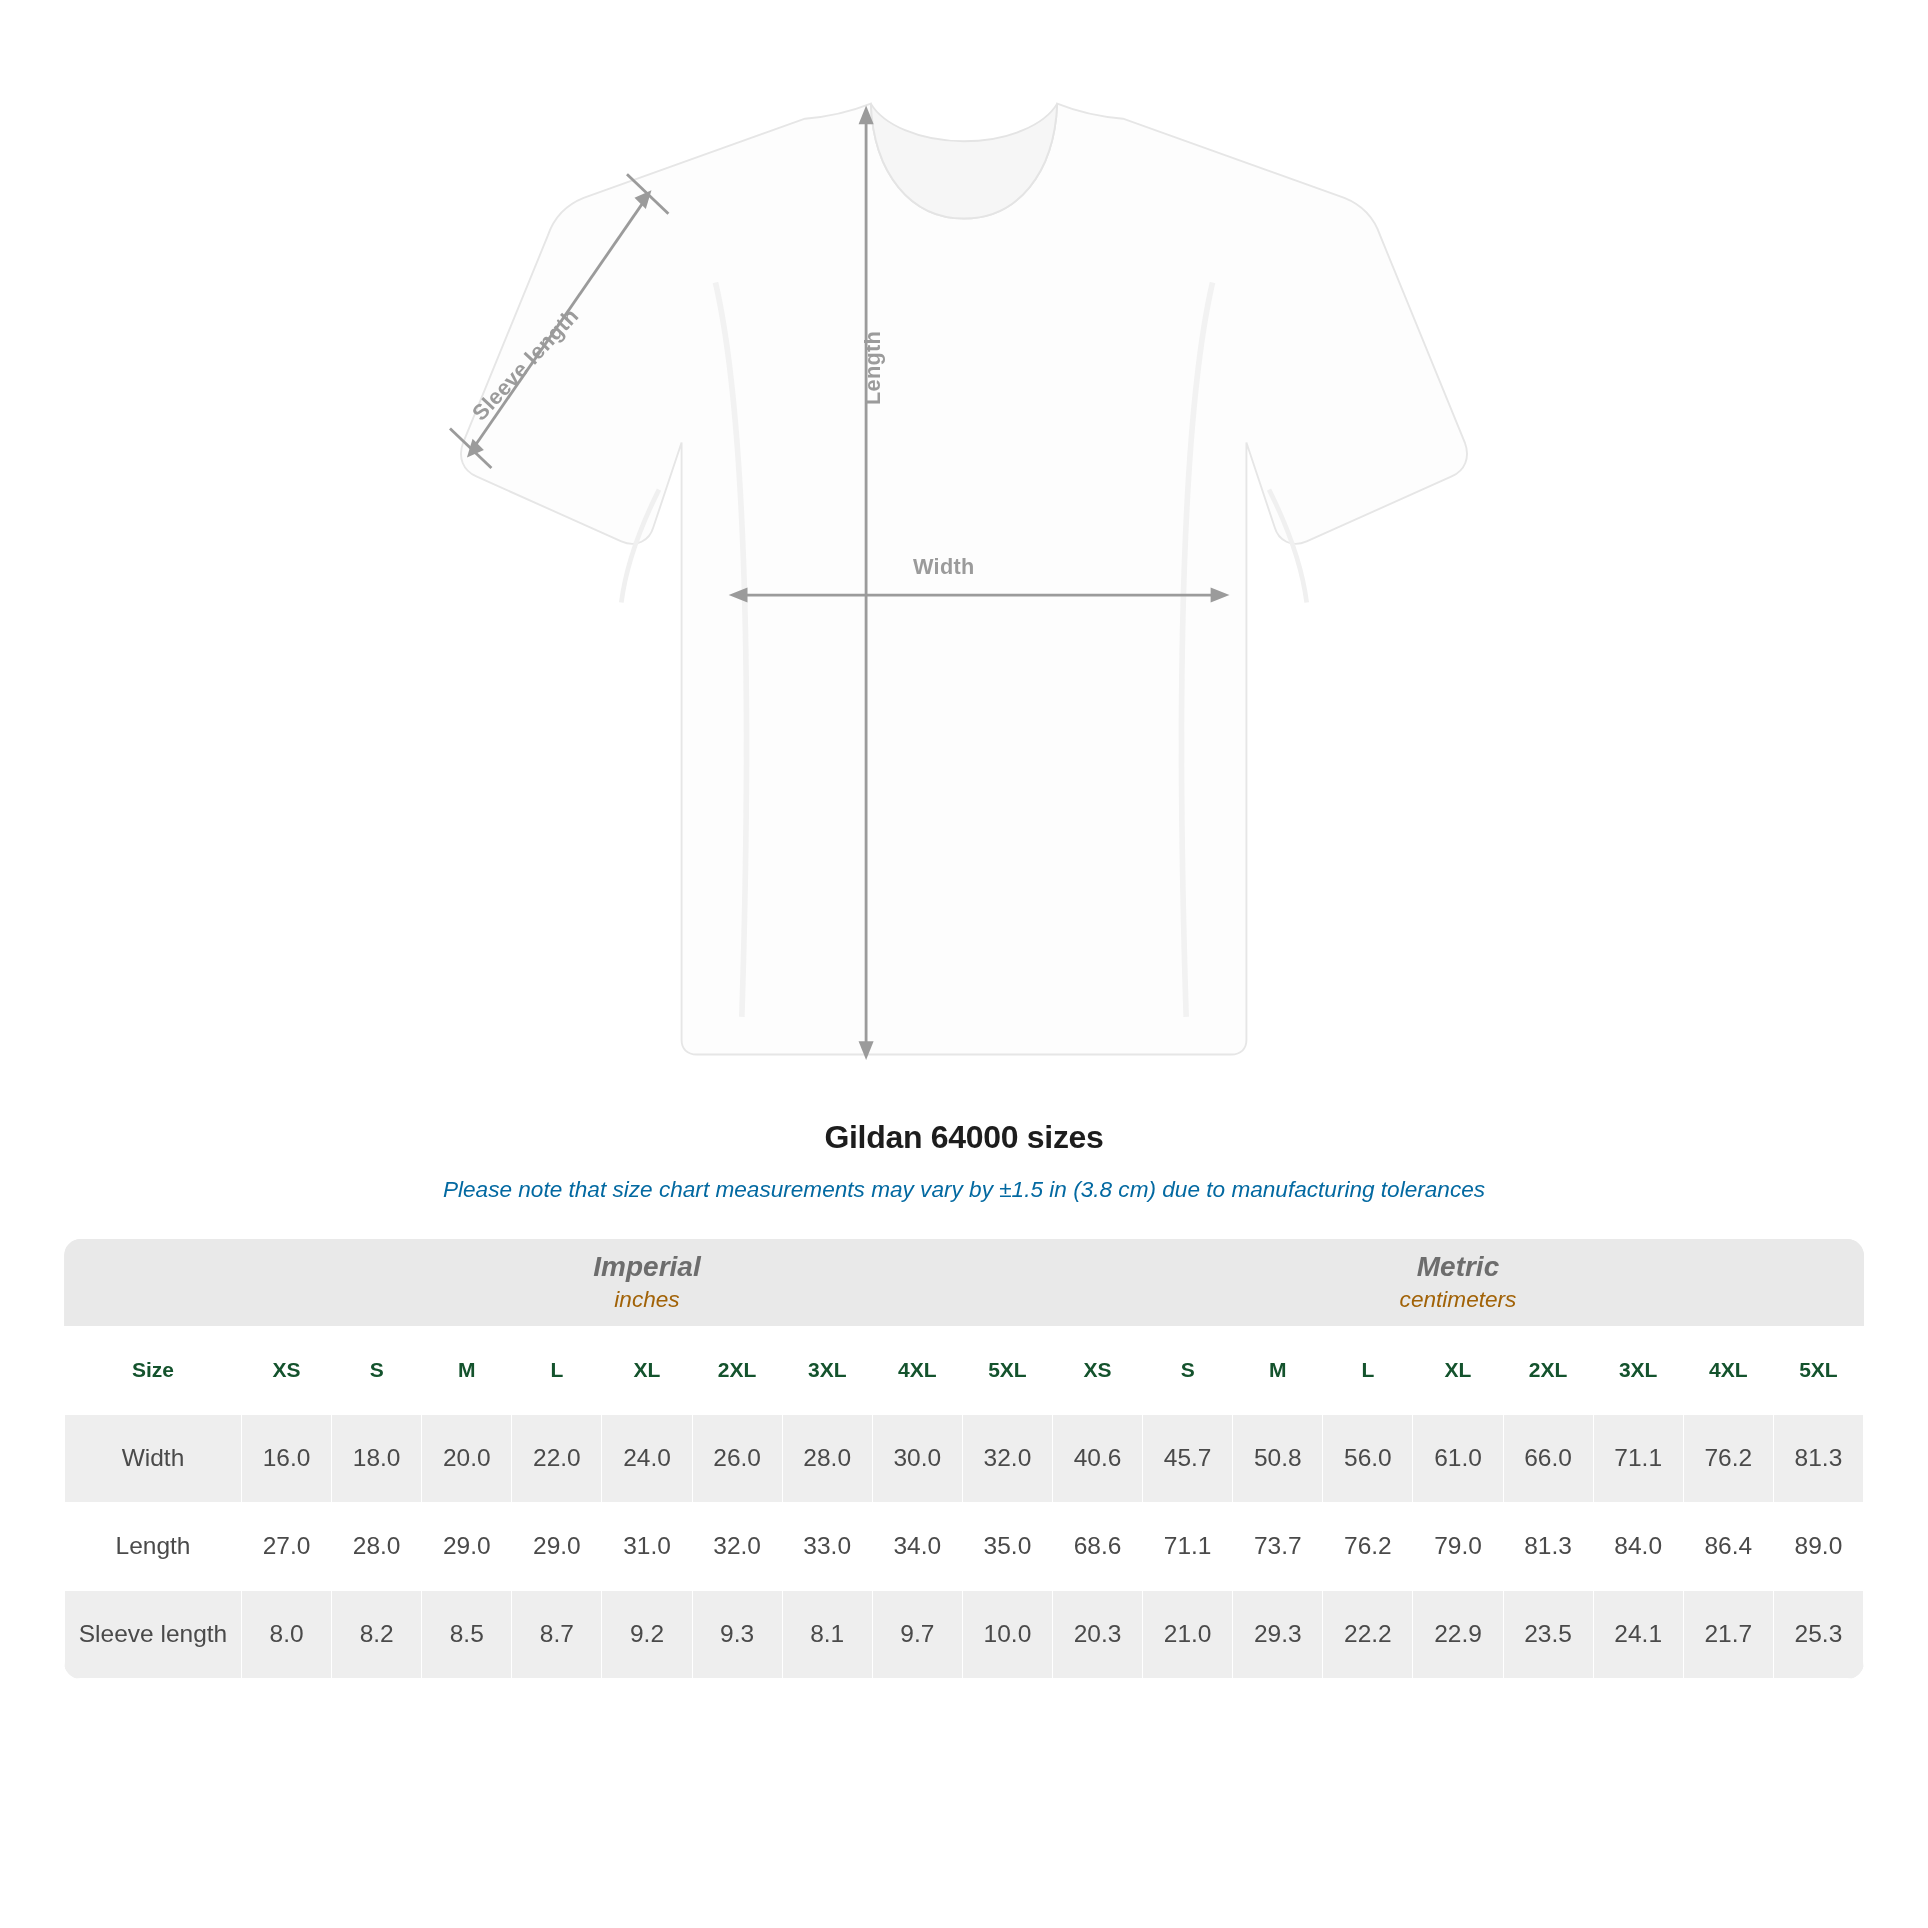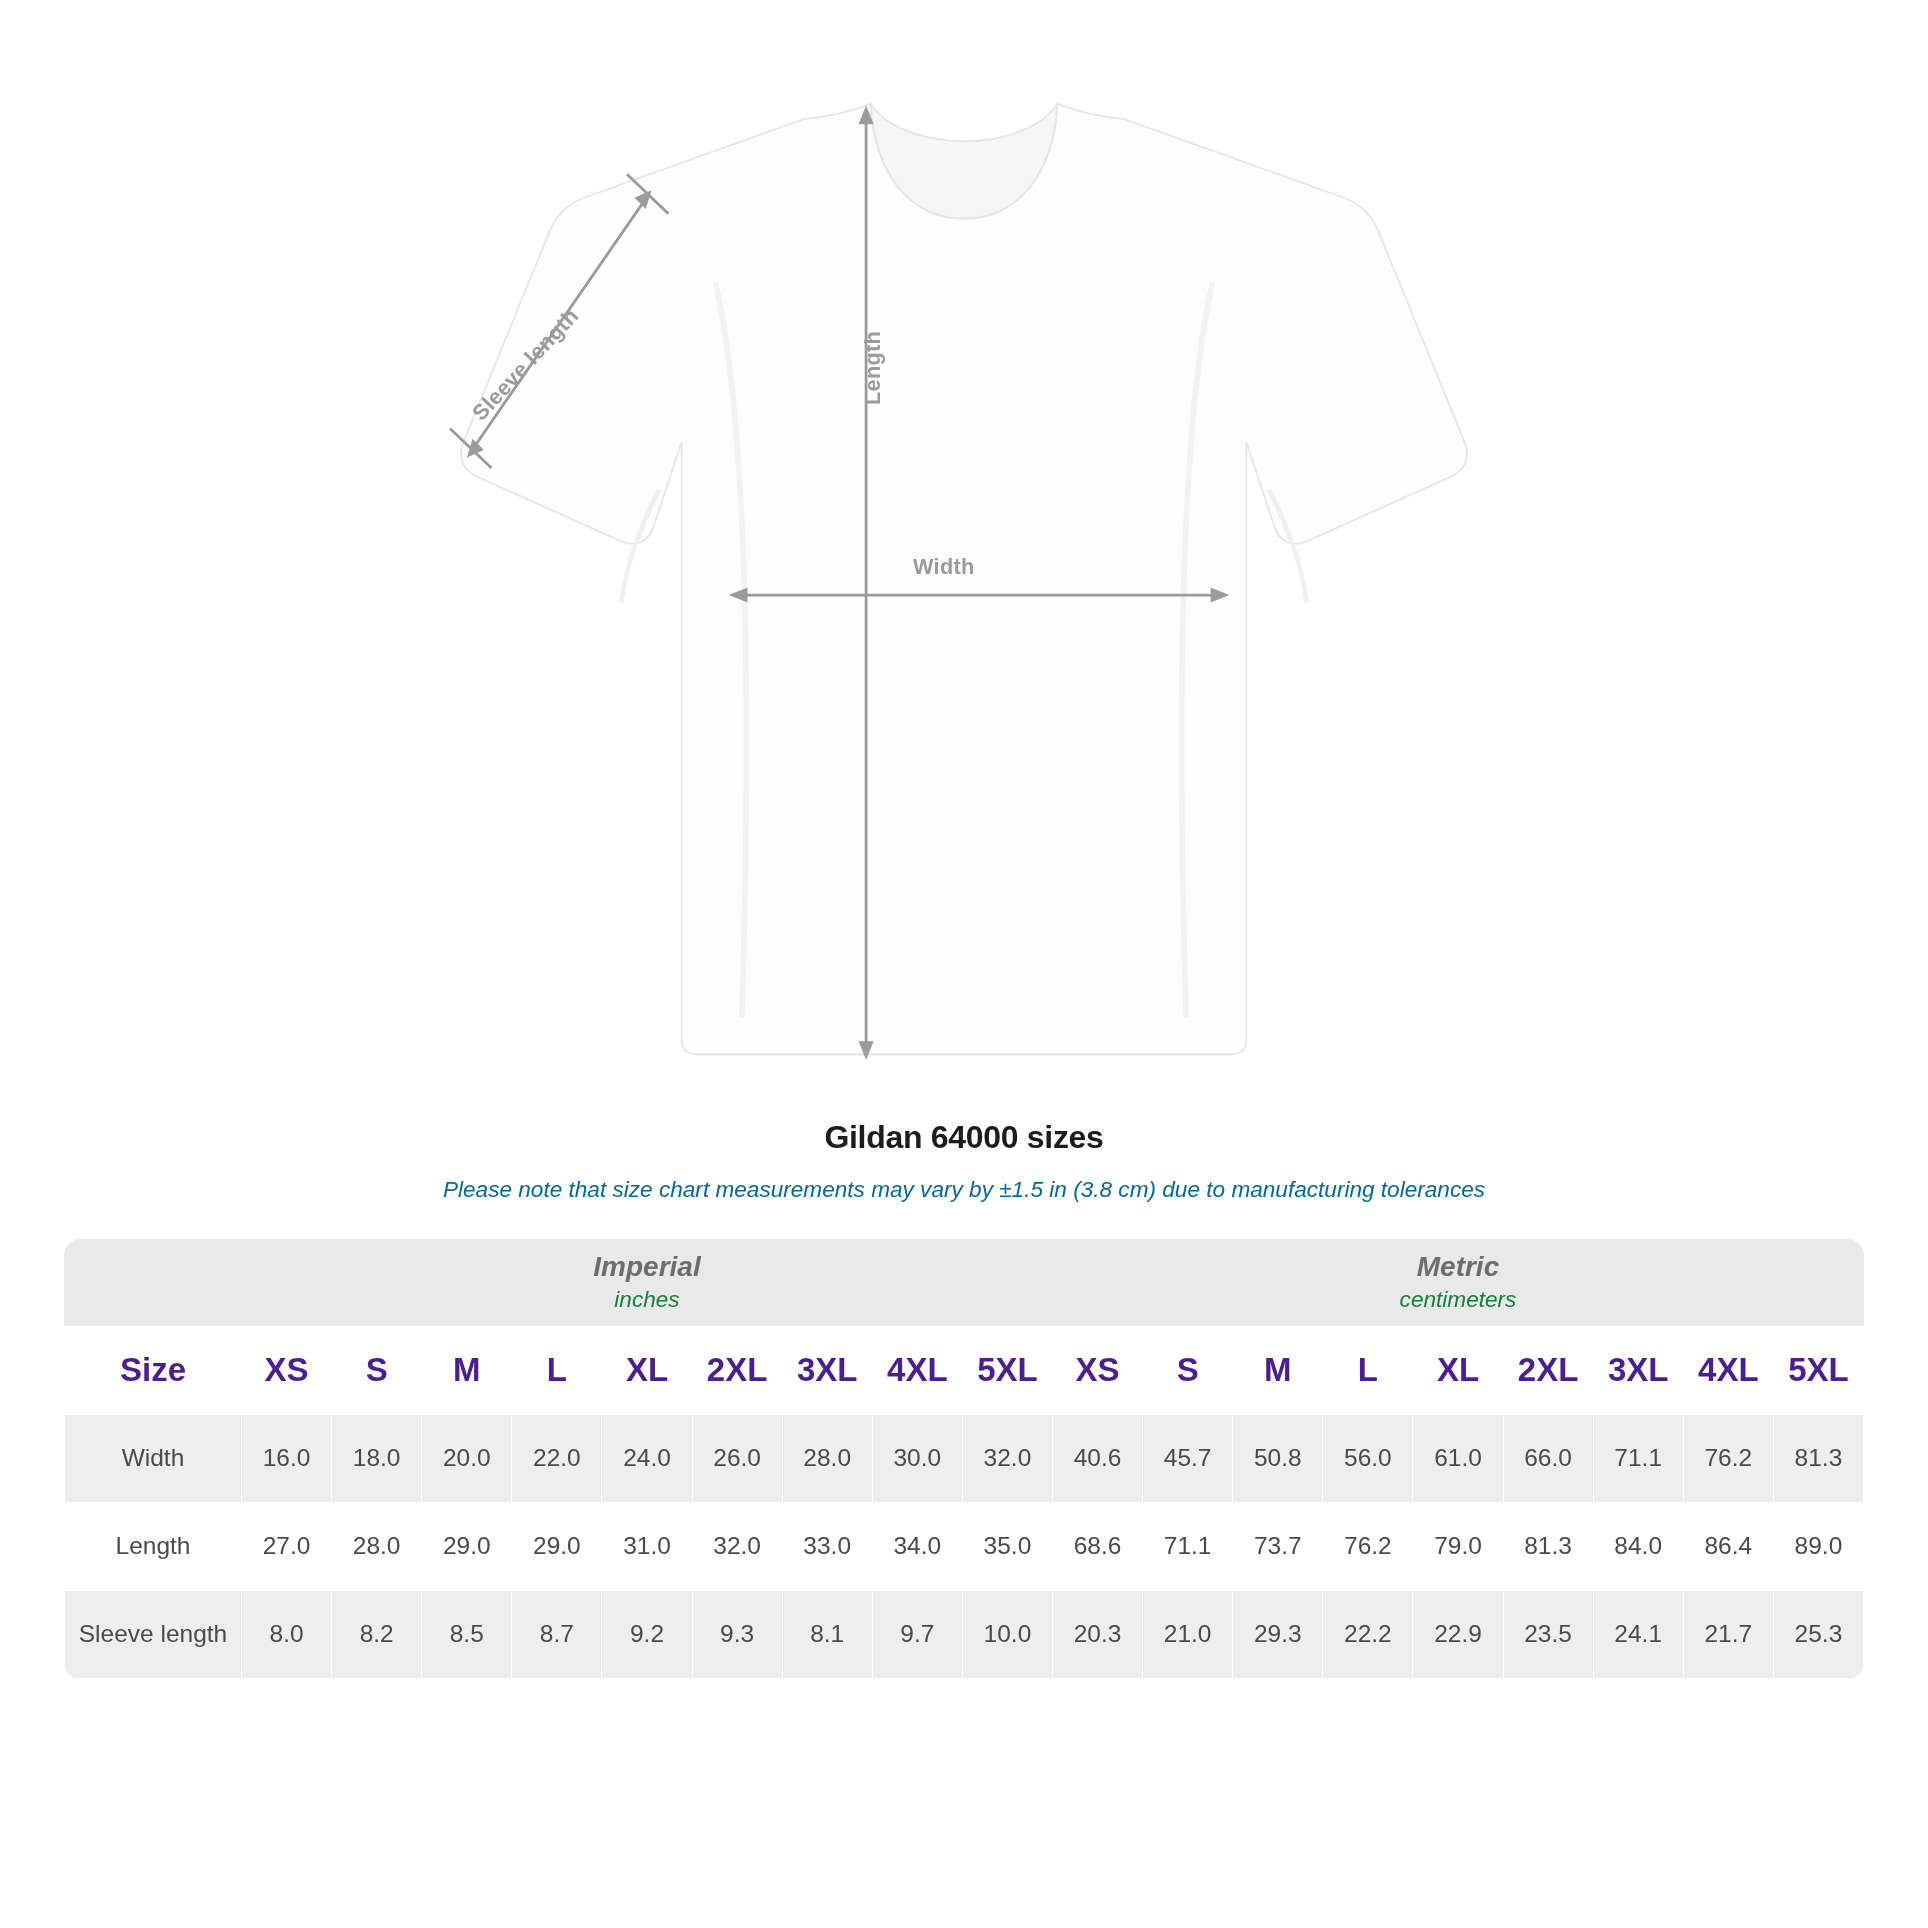--- a/index.html
+++ b/index.html
@@ -107,32 +107,32 @@
   .unit-head .unit-name {
     font-size: 28px;
     font-style: italic;
     font-weight: bold;
     color: #6d6d6d;
     line-height: 1.25;
   }
   .unit-head .unit-sub {
     font-size: 22.6px;
     font-style: italic;
-    color: #15803d;
+    color: #a16207;
     line-height: 1.4;
   }
   .corner-cell {
     background: #e9e9e9;
     border: none !important;
   }
   tr.header-row td {
     background: #ffffff;
     font-weight: bold;
-    font-size: 33px;
-    color: #4c1d95;
+    font-size: 21px;
+    color: #14532d;
   }
   tr.header-row td.row-label {
     background: #ffffff;
   }
   tr.data-row td {
     background: #ffffff;
   }
   tr.data-row.shaded td {
     background: #eeeeee;
   }

